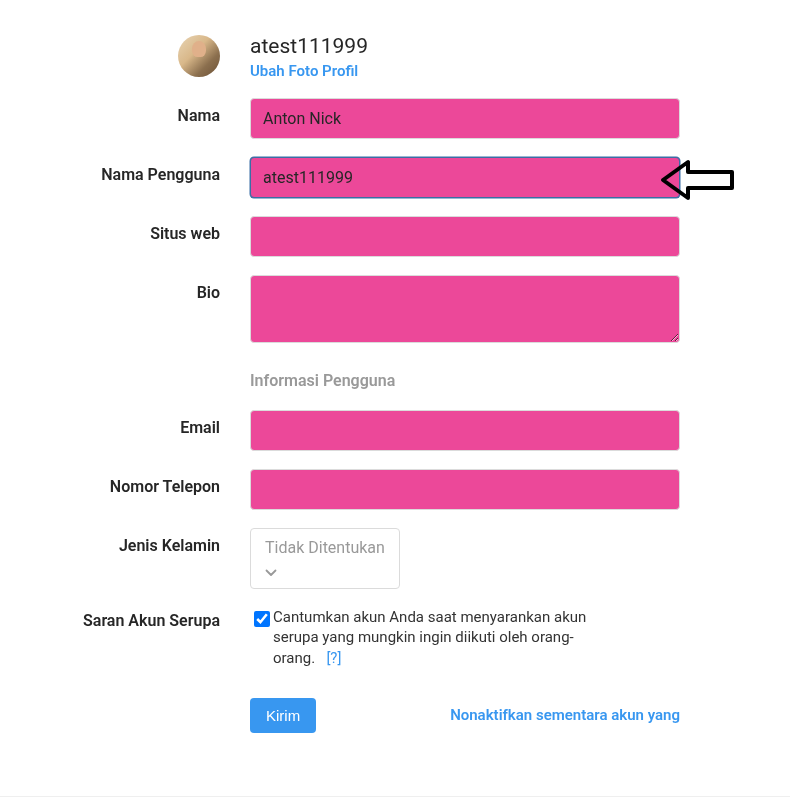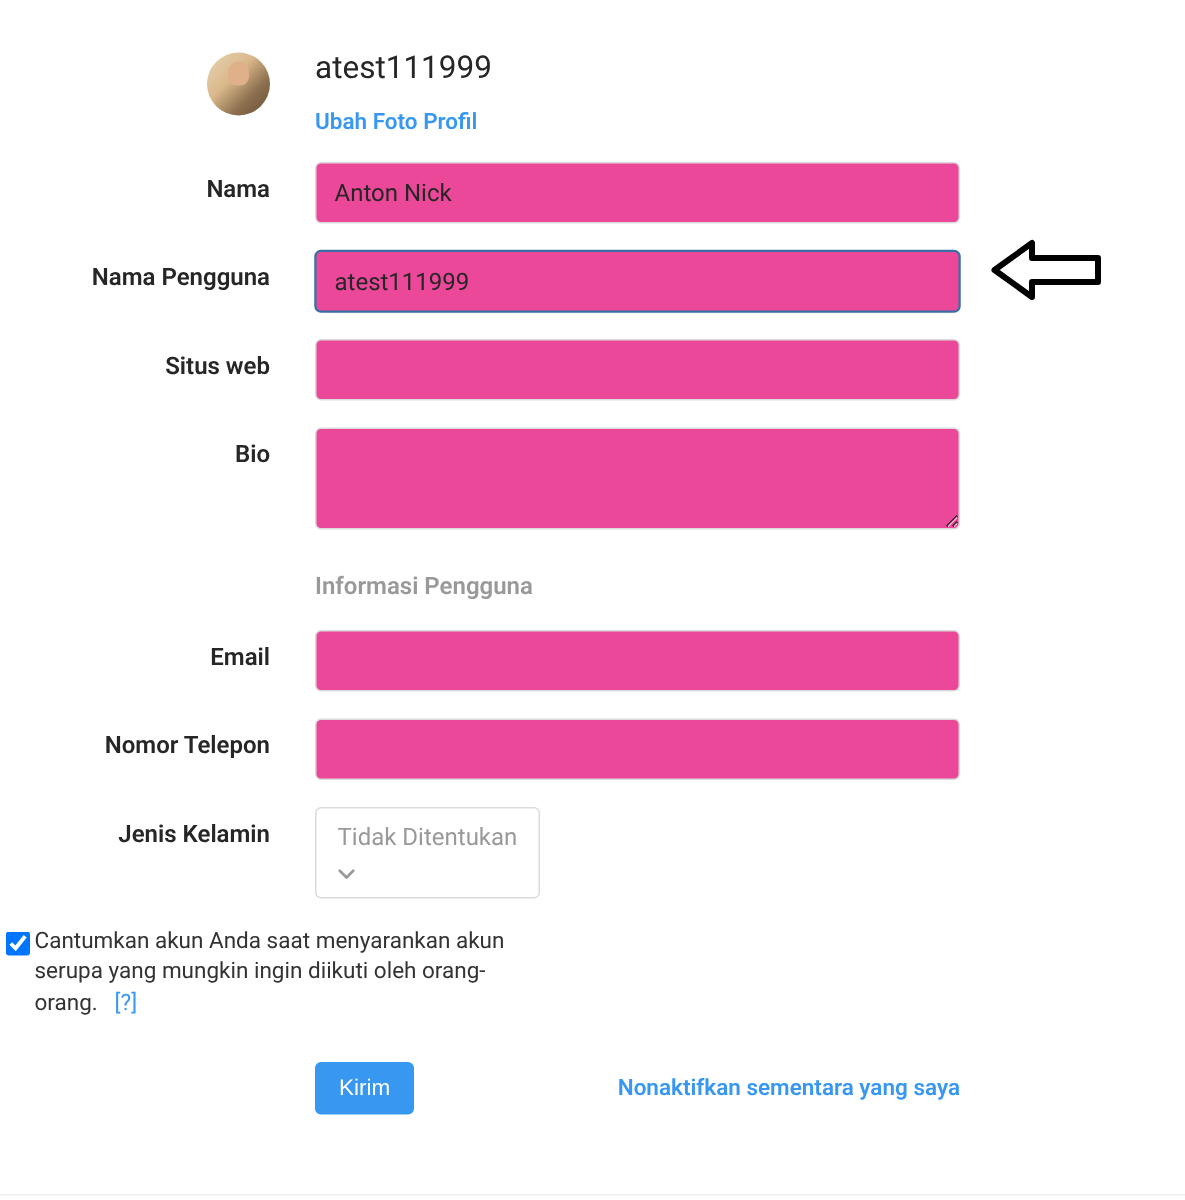--- a/index.html
+++ b/index.html
@@ -14,20 +14,21 @@
   .page {
     width: 790px;
     height: 800px;
     position: relative;
     padding-top: 35px;
   }
   .row {
     display: flex;
     align-items: flex-start;
     margin-bottom: 18px;
+    padding-left: 40px;
   }
   .label-col {
     width: 210px;
     text-align: right;
     padding-right: 30px;
     padding-top: 8px;
     font-weight: 600;
     color: #262626;
     font-size: 16px;
   }
@@ -61,21 +62,21 @@
     font-size: 21px;
     font-weight: 400;
     color: #262626;
     line-height: 1.1;
   }
   .change-photo {
     color: #3897f0;
     font-weight: 600;
     font-size: 15px;
     cursor: pointer;
-    margin-top: 14px;
+    margin-top: 4px;
   }
   .text-input, .textarea-input {
     width: 100%;
     border: 1px solid #dbdbdb;
     border-radius: 4px;
     padding: 10px 12px;
     font-size: 16px;
     font-family: inherit;
     color: #262626;
     background: #ec4899;
@@ -240,38 +241,43 @@
         <span class="chev">
           <svg viewBox="0 0 12 12" width="12" height="12">
               <path d="M1.5 3.5 L6 8 L10.5 3.5" fill="none" stroke="#999" stroke-width="1.8" stroke-linecap="round" stroke-linejoin="round"></path>
             </svg>
         </span>
       </div>
     </div>
   </div>
 
   <div class="row">
+    <div class="label-col" style="padding-top:4px;">
+      <div>
+        <span>Saran Akun Serupa</span>
+      </div>
+    </div>
     <div class="field-col">
       <div class="checkbox-row">
         <input type="checkbox" checked="" style="">
         <div class="checkbox-text">
           <span>Cantumkan akun Anda saat menyarankan akun serupa yang mungkin ingin diikuti oleh orang-orang.</span>
           <span>&nbsp;</span>
           <span class="help-link">[?]</span>
         </div>
       </div>
     </div>
   </div>
 
   <div class="row" style="margin-top:30px;">
     <div class="label-col"></div>
     <div class="field-col">
       <div class="submit-row">
         <button class="btn-submit">Kirim</button>
-        <span class="deactivate-link">Nonaktifkan sementara yang saya</span>
+        <span class="deactivate-link">Nonaktifkan sementara akun yang</span>
       </div>
     </div>
   </div>
 
   <div class="arrow-annot">
     <svg viewBox="0 0 75 46" width="75" height="46">
       <path d="M 3 23 L 28 5 L 28 15 L 72 15 L 72 31 L 28 31 L 28 41 Z" fill="none" stroke="#000" stroke-width="4" stroke-linejoin="round"></path>
     </svg>
   </div>
 

